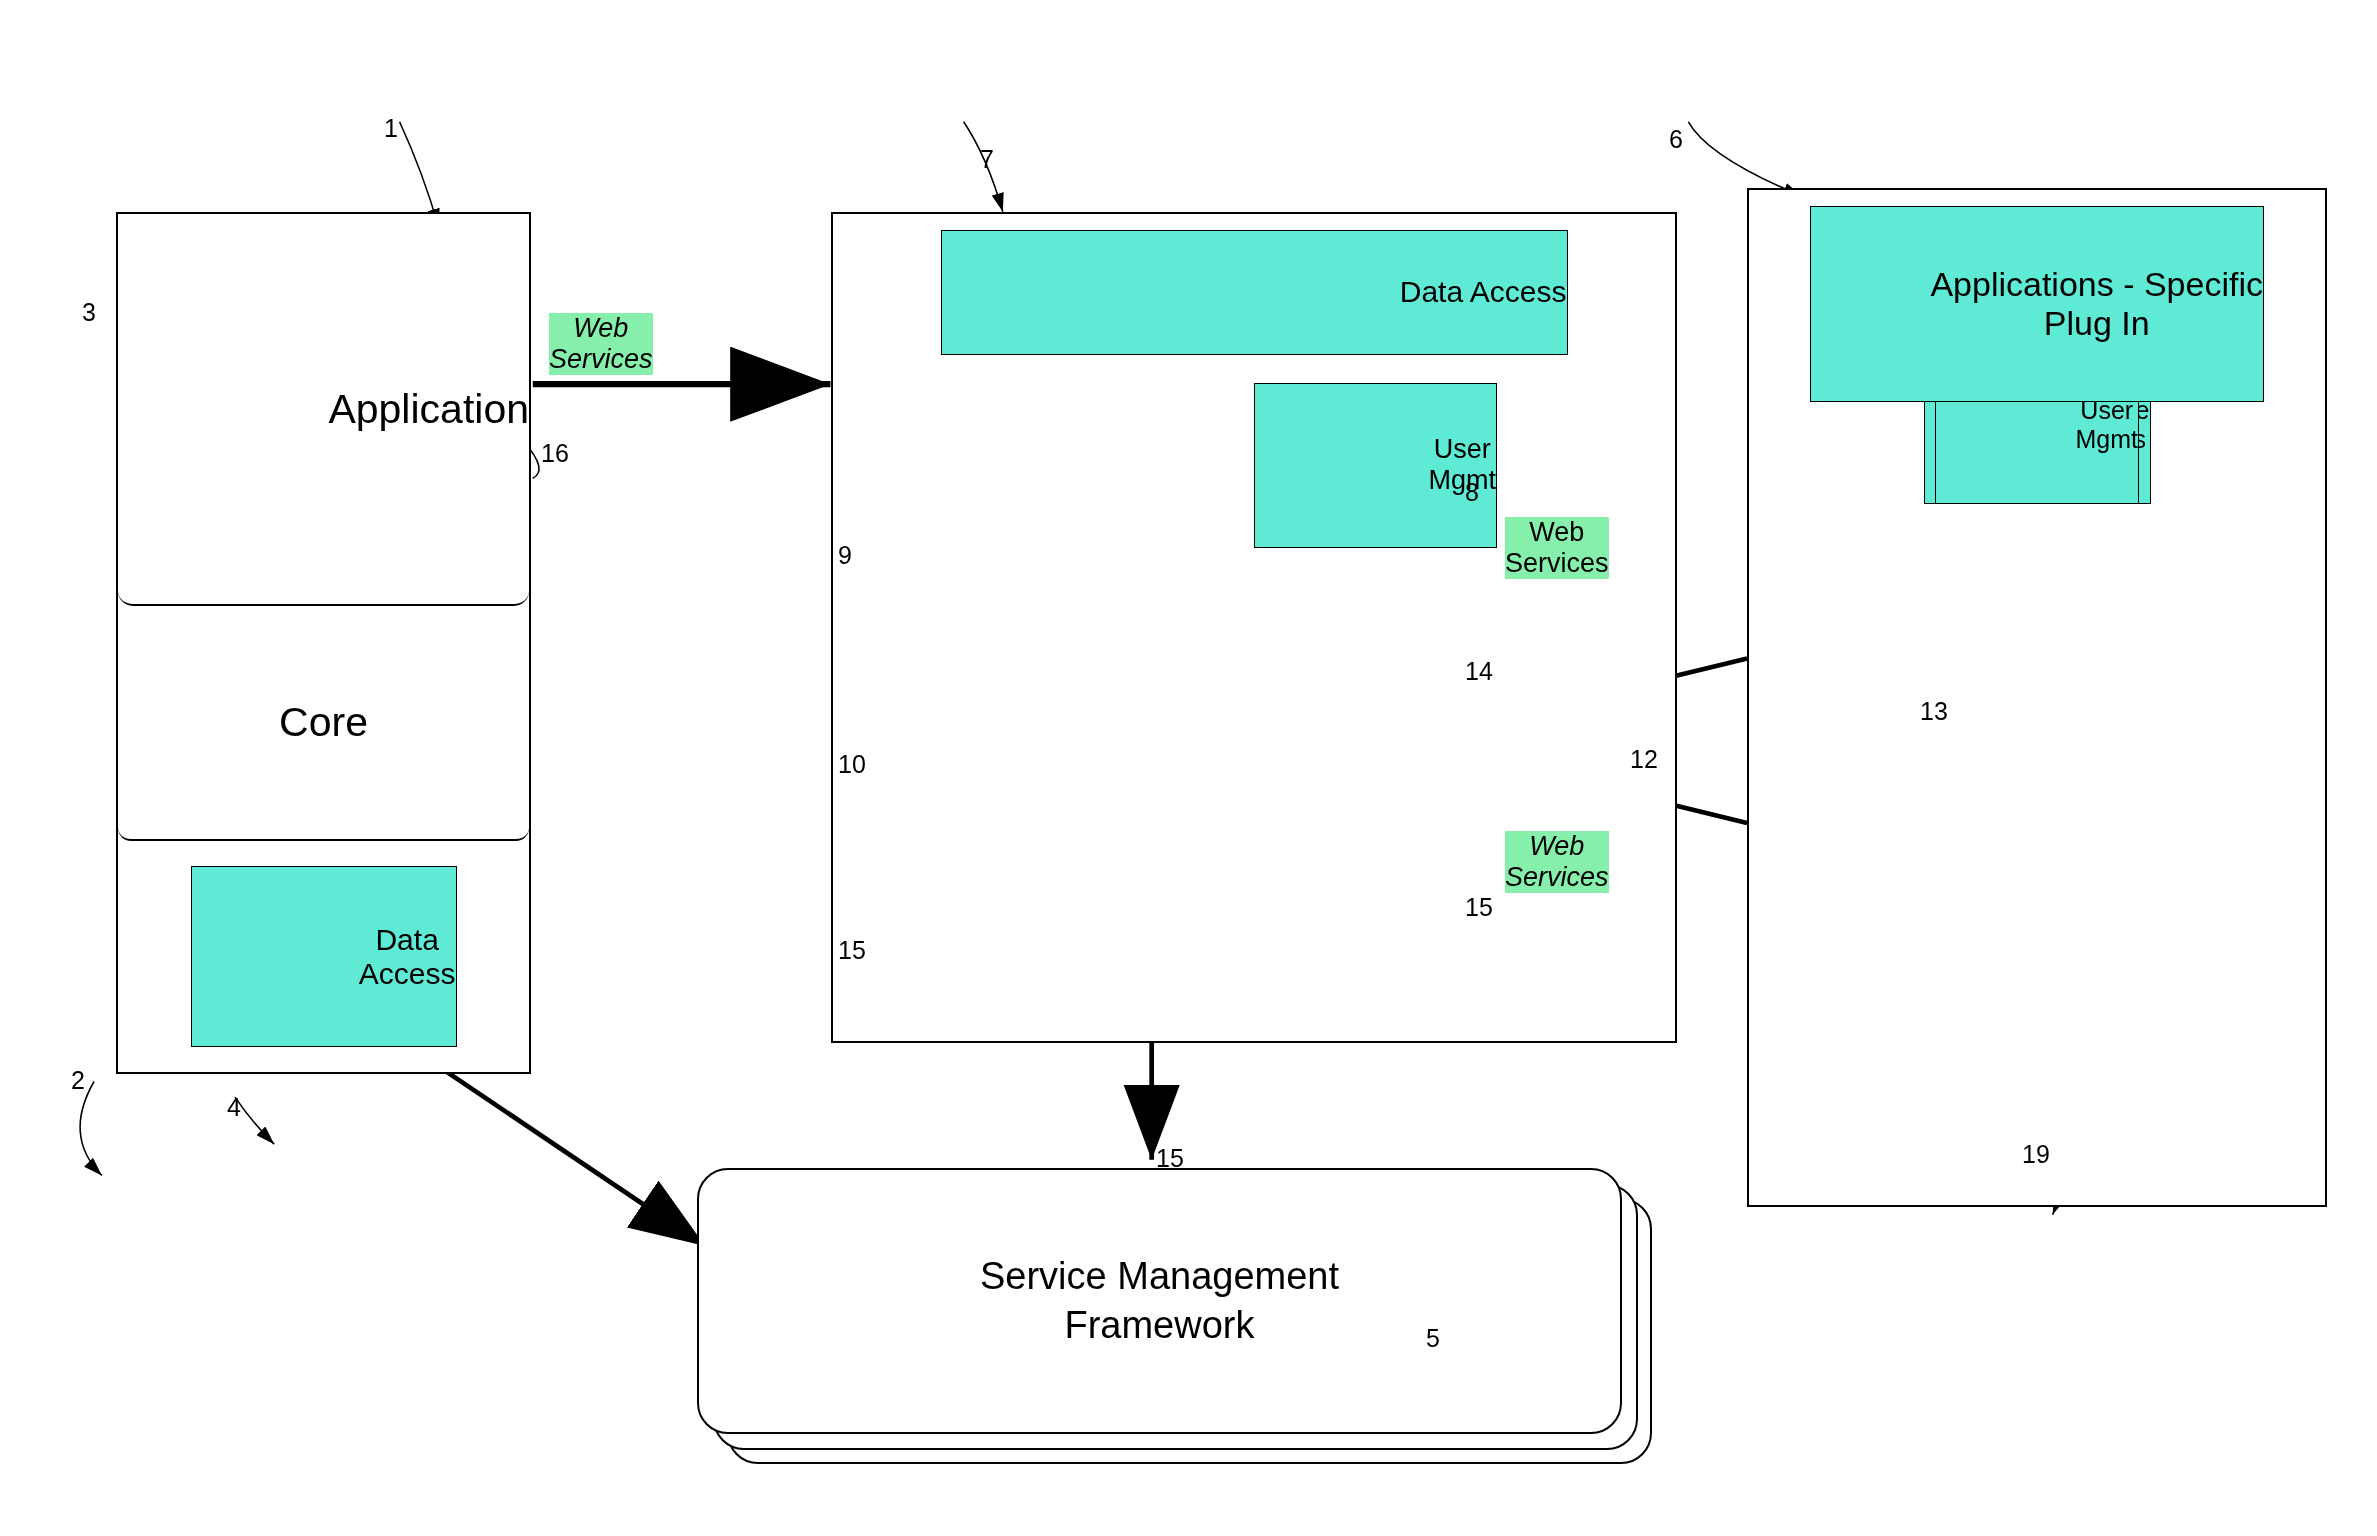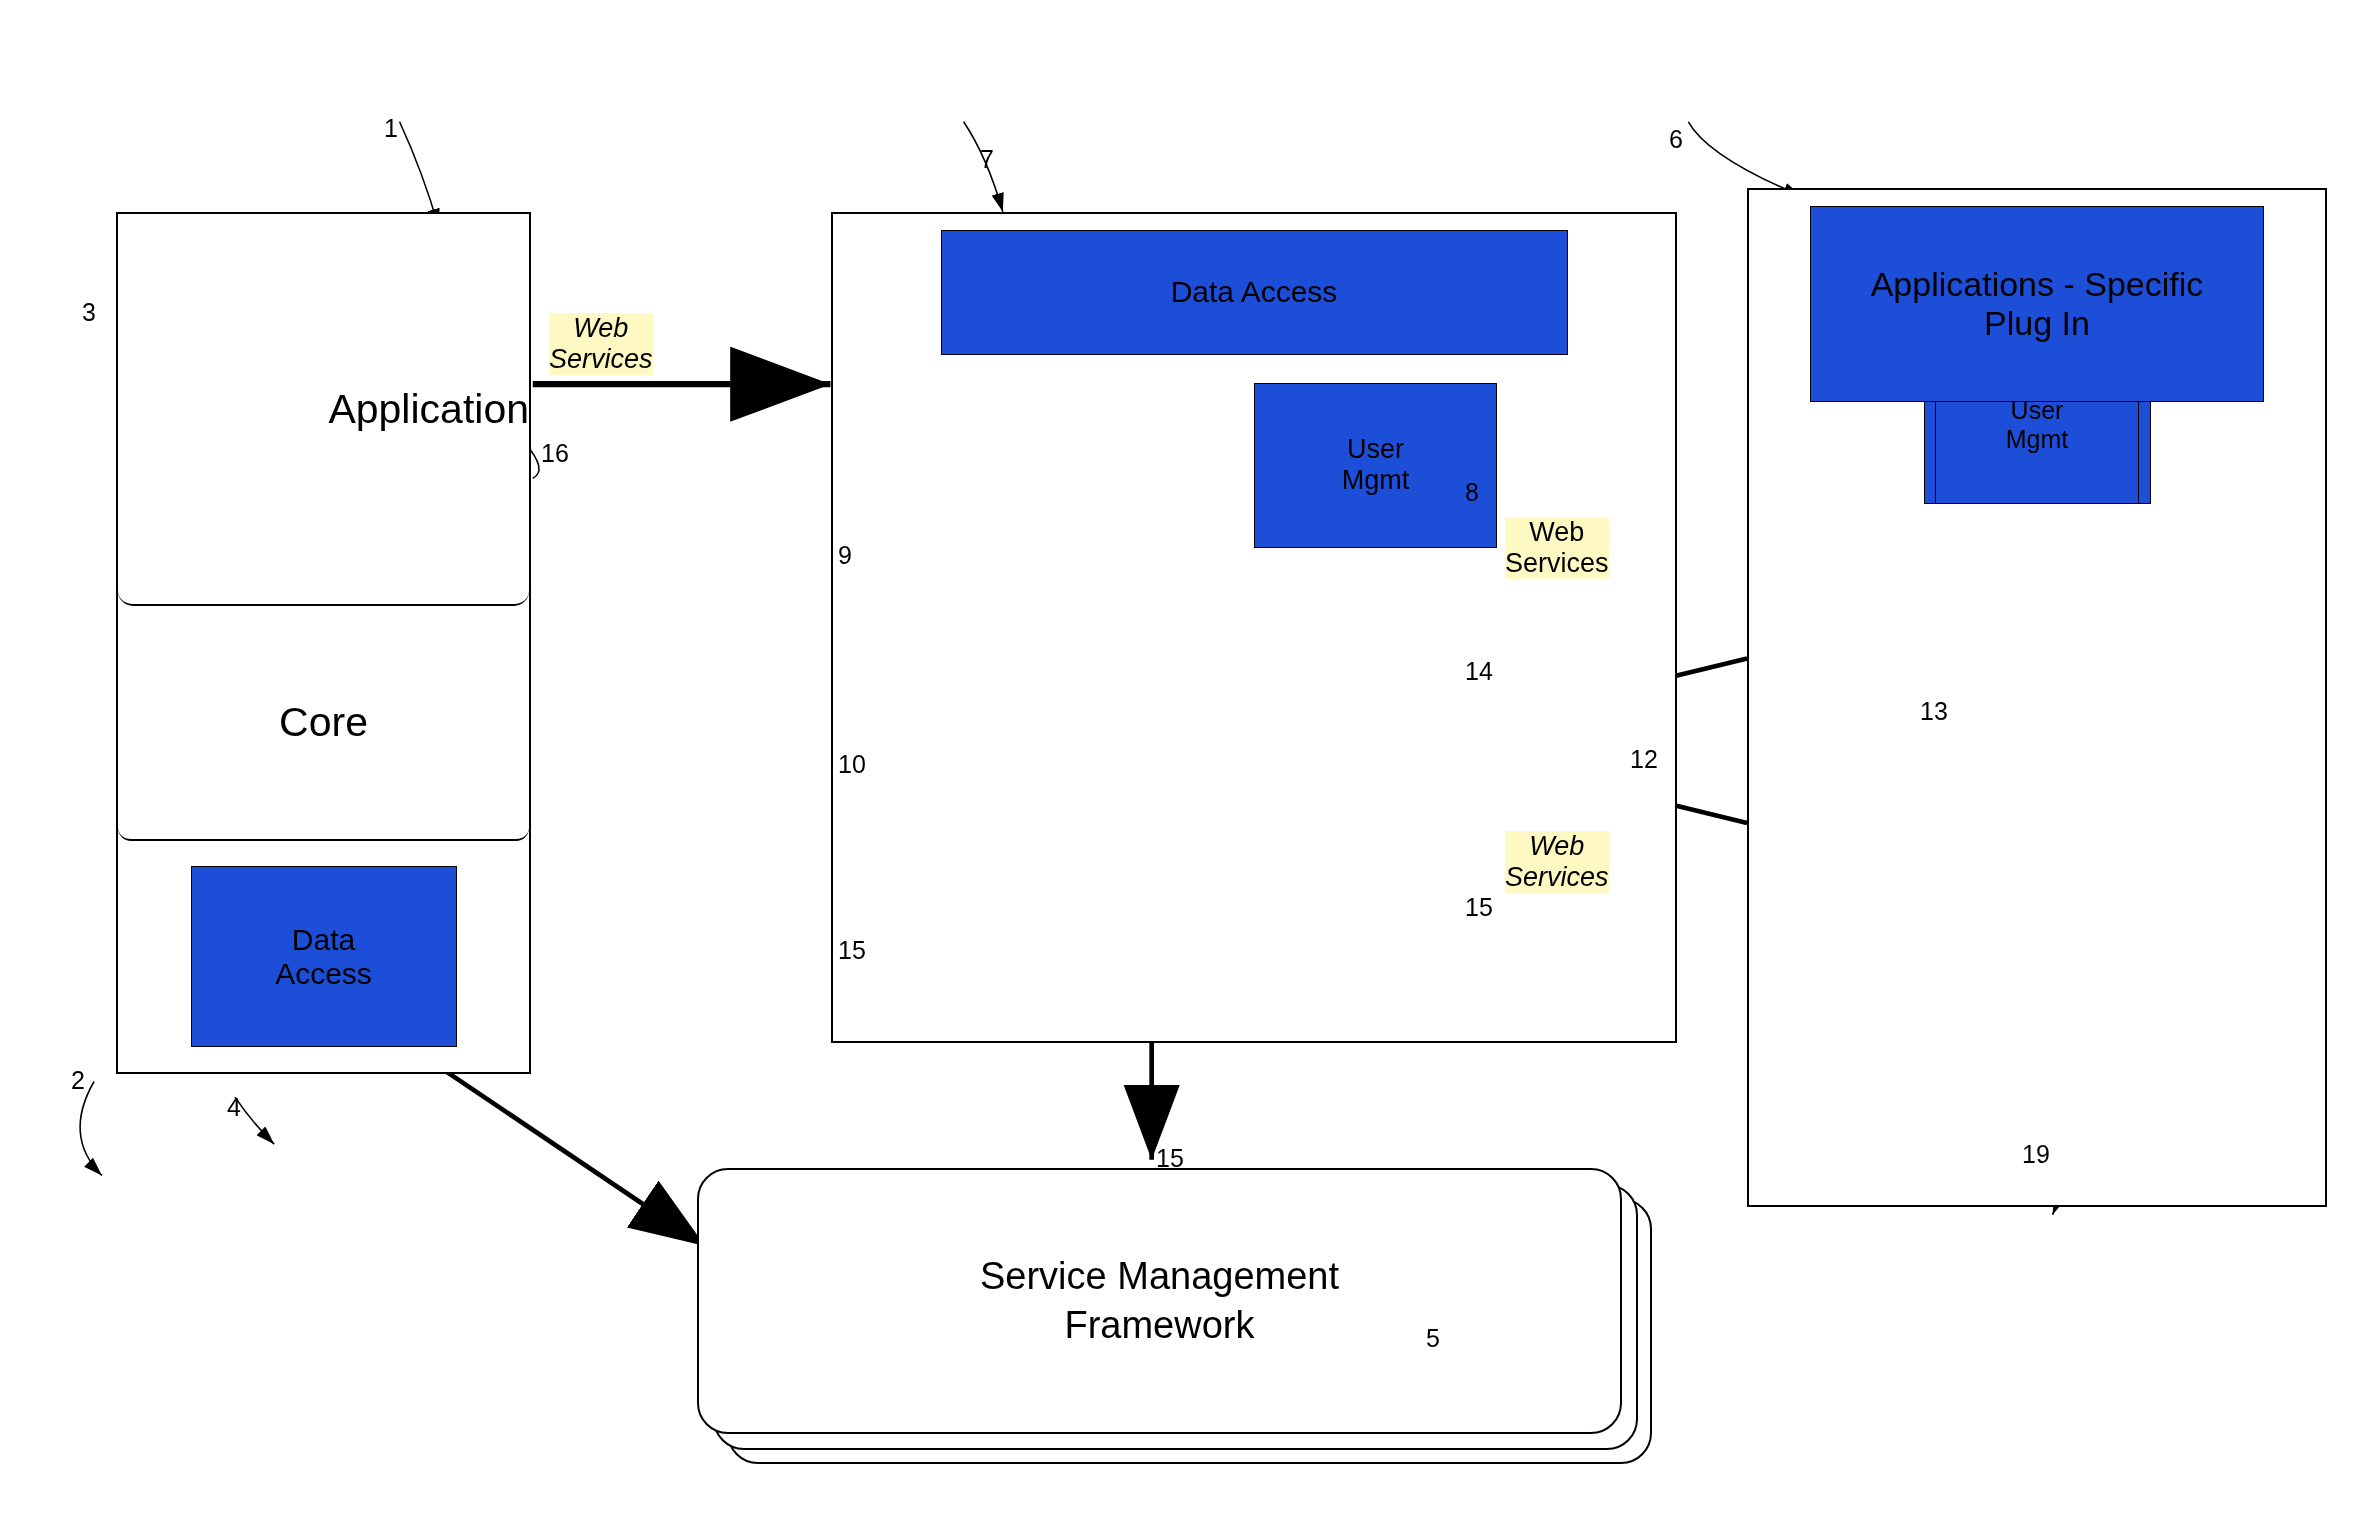--- a/index.html
+++ b/index.html
@@ -27,32 +27,32 @@
       text-align: center;
       font-size: 28px;
       font-weight: normal;
     }
     .box-rounded {
       border-radius: 31px;
     }
     .box-inner {
       position: absolute;
       border: 1.6px solid #000;
-      background: #1d4ed8;
+      background: #5eead4;
       display: flex;
       align-items: center;
-      justify-content: center;
+      justify-content: flex-end;
       text-align: center;
       font-size: 23.5px;
     }
     .label {
       position: absolute;
       font-size: 22px;
       text-align: center;
-      background: #fef9c3;
+      background: #86efac;
     }
     .number-label {
       position: absolute;
       font-size: 25px;
     }
     svg.arrows {
       position: absolute;
       top: 0; left: 0;
       width: 2377px;
       height: 1537px;

